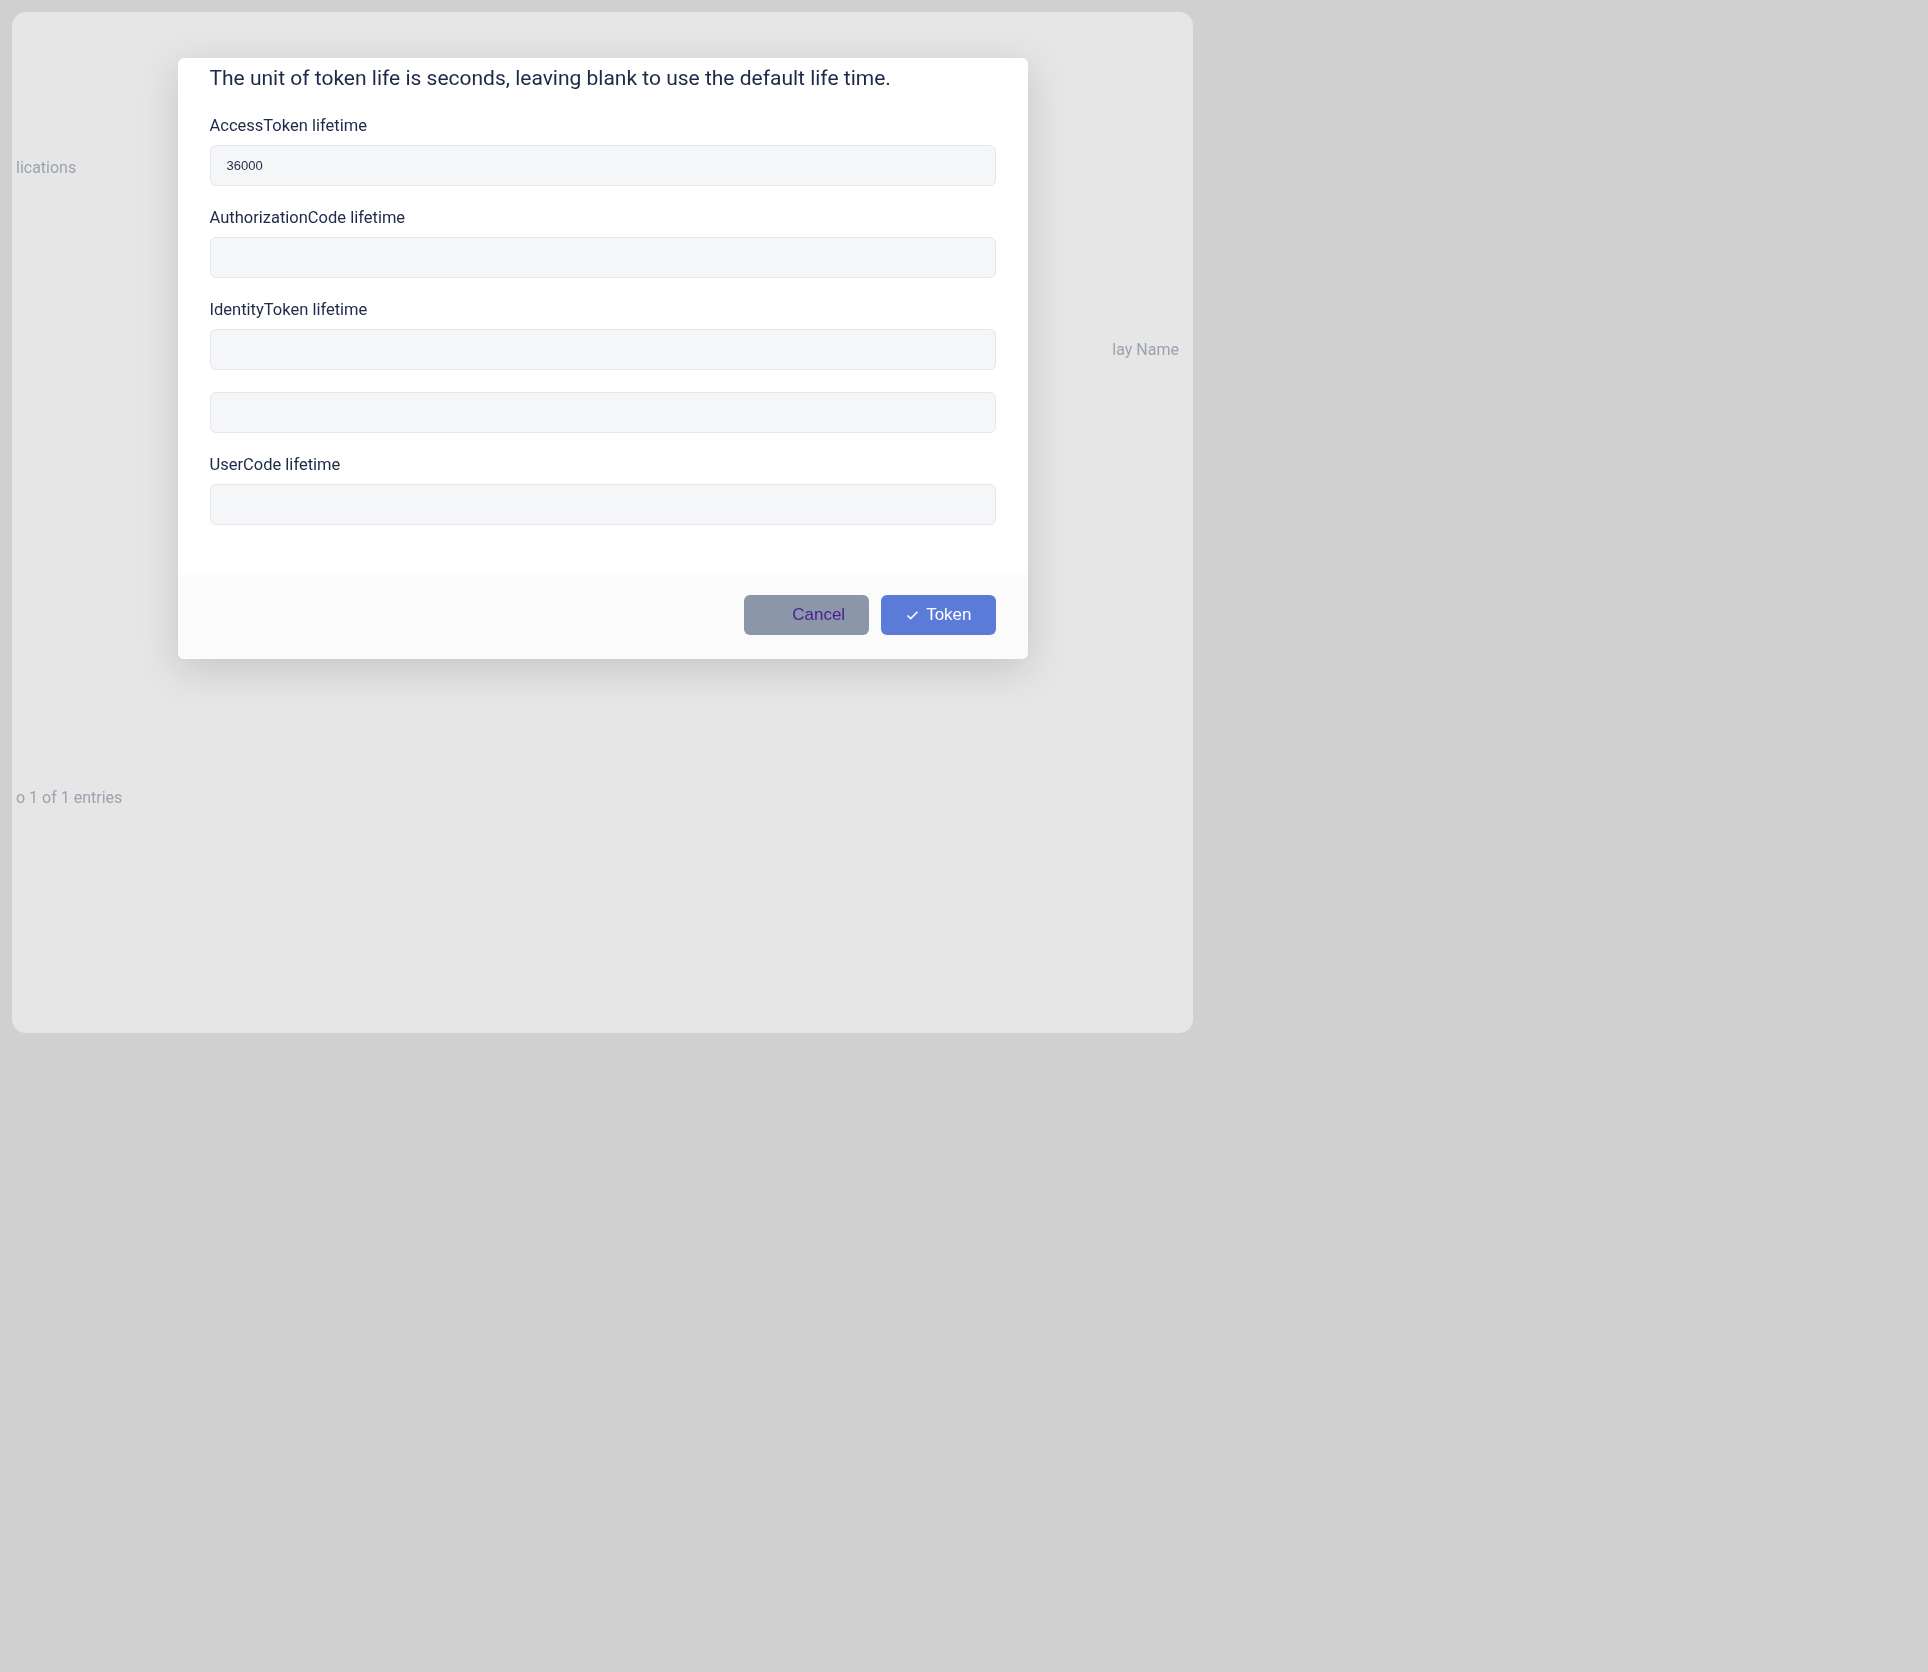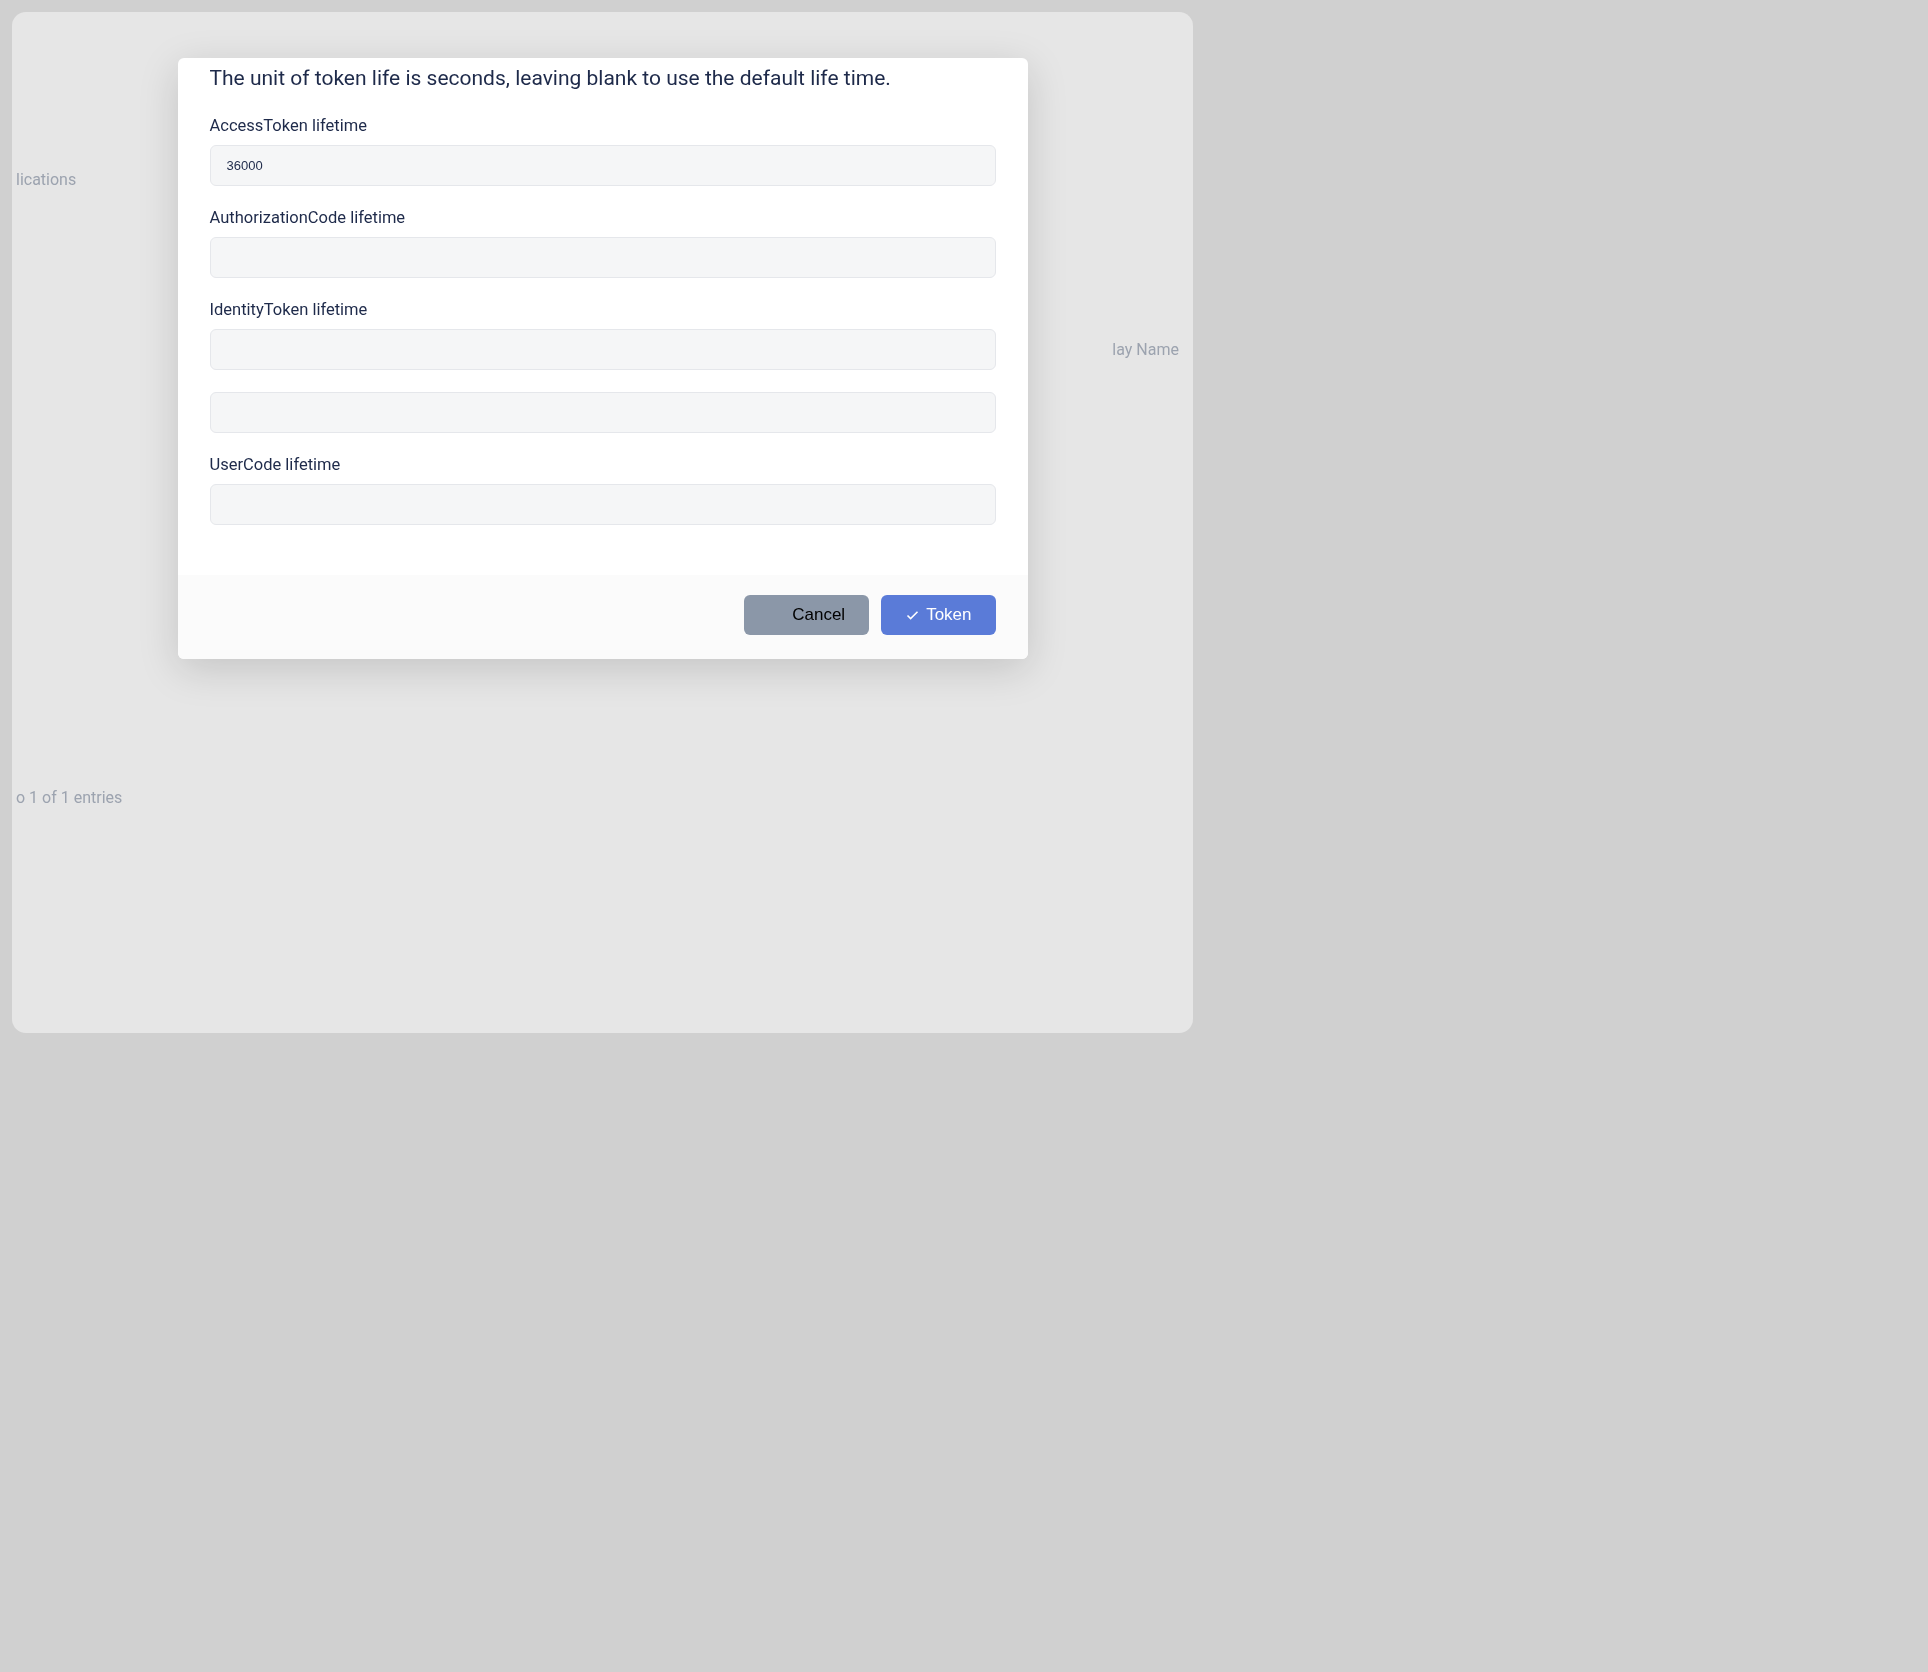--- a/index.html
+++ b/index.html
@@ -28,21 +28,21 @@
       position: absolute;
       inset: 0;
       background: #e6e6e6;
     }
     .bg-text {
       position: absolute;
       color: #9ca3af;
       font-size: 16px;
     }
     .bg-text.apps {
-      top: 158px;
+      top: 146px;
       left: 4px;
     }
     .bg-text.display {
       top: 328px;
       right: 14px;
     }
     .bg-text.entries {
       top: 776px;
       left: 4px;
     }
@@ -124,21 +124,21 @@
       font-size: 17px;
       border: none;
       border-radius: 6px;
       cursor: pointer;
       display: inline-flex;
       align-items: center;
       gap: 6px;
     }
     .btn-secondary {
       background: #8b97a8;
-      color: #000000;
+      color: #4c1d95;
       padding-left: 48px;
     }
     .btn-primary {
       background: #5a7bd8;
       color: #ffffff;
     }
     .btn-primary svg {
       width: 15px;
       height: 15px;
       stroke: #ffffff;

